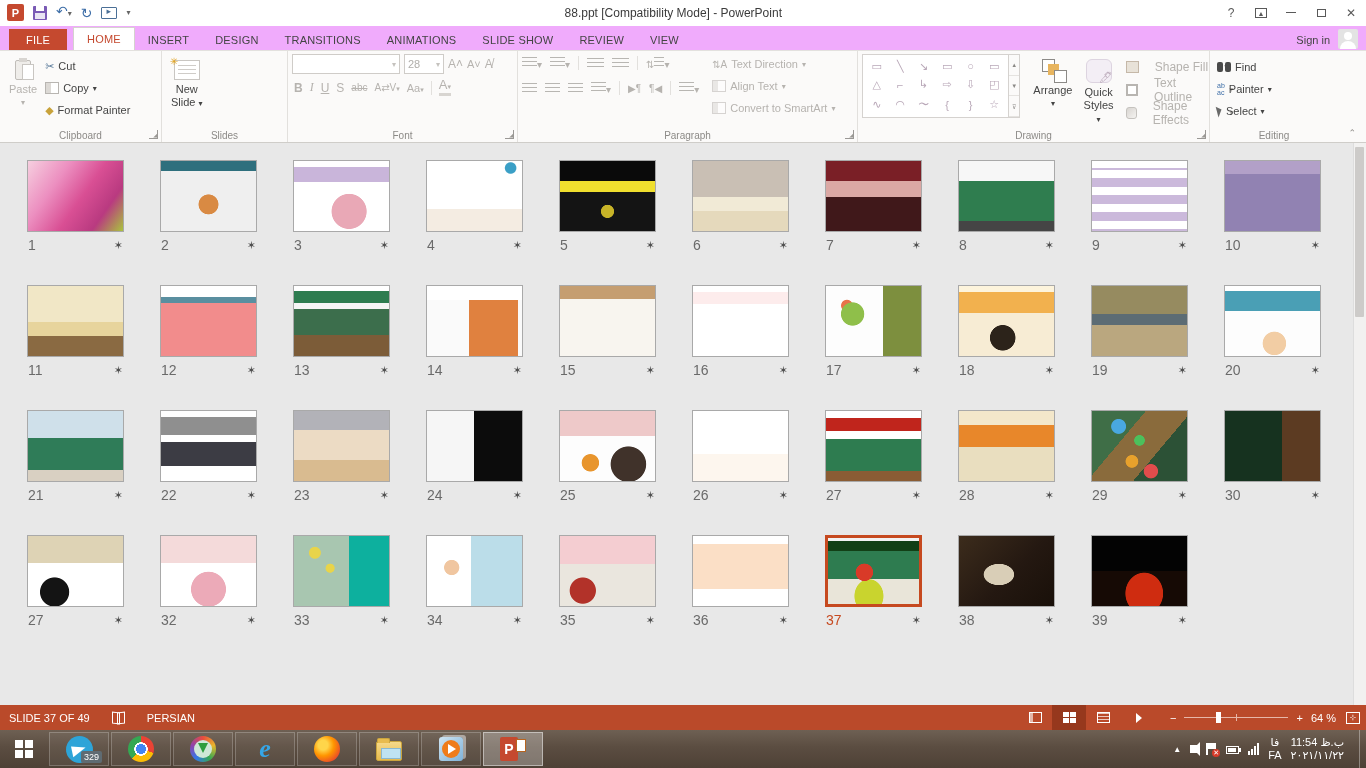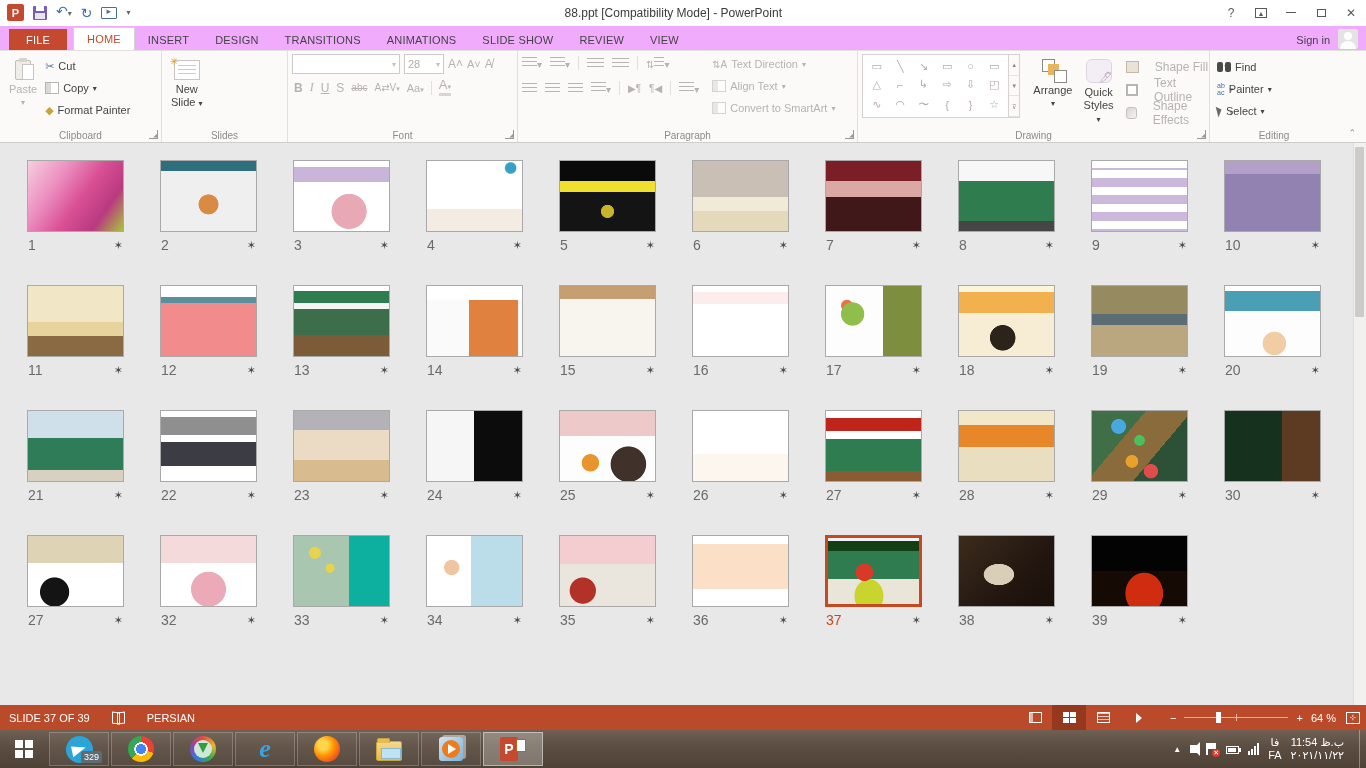--- a/index.html
+++ b/index.html
@@ -674,21 +674,21 @@
           </div>
         </div>
       </div>
     <div class="vscroll">
         <div class="vthumb"></div>
       </div>
   </div>
 
   <div class="statusbar">
     <div class="sb-left">
-      <span>SLIDE 37 OF 39</span>
+      <span>SLIDE 37 OF 49</span>
       <span class="book-ic"></span>
       <span>PERSIAN</span>
     </div>
     <div class="sb-right">
       <div class="viewbtn">
           <span class="v-normal"></span>
         </div>
       <div class="viewbtn active">
           <span class="v-sorter">
             <i></i>

